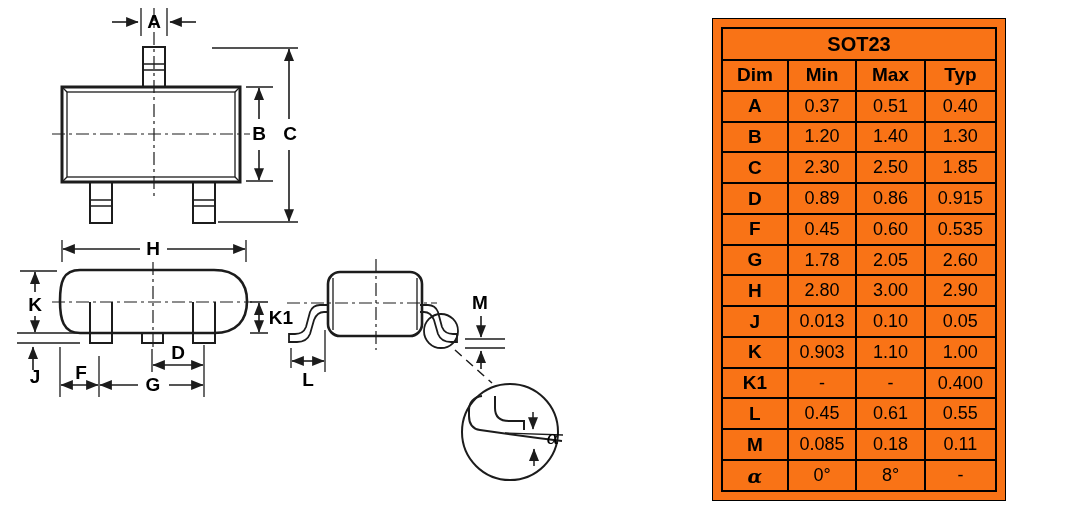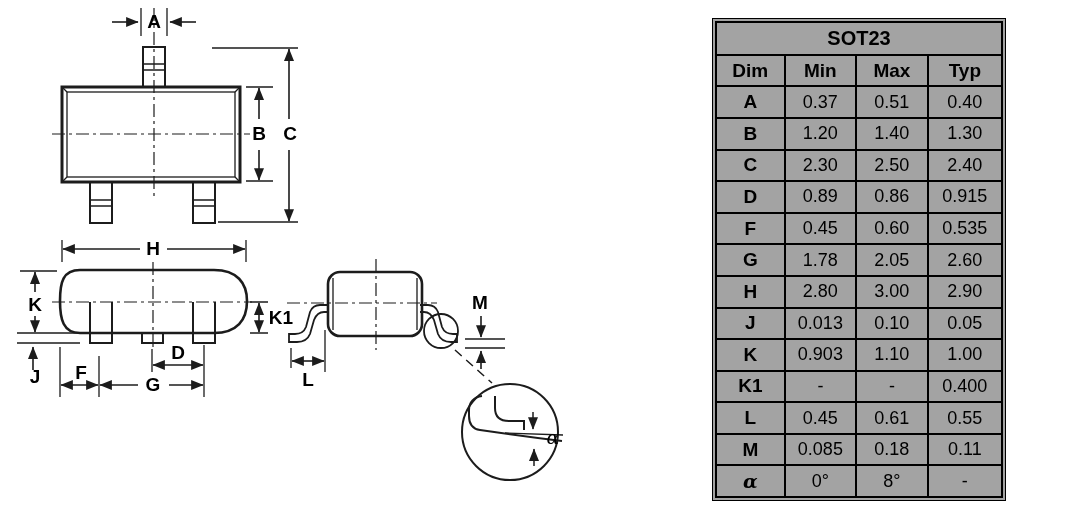--- a/index.html
+++ b/index.html
@@ -4,21 +4,21 @@
 <style>
   html,body{margin:0;padding:0;background:#ffffff;}
   #stage{position:relative;width:1071px;height:520px;background:#fff;overflow:hidden;
          font-family:"Liberation Sans",sans-serif;}
   
   #drawing{position:absolute;left:0;top:0;}
   .dim-label{font:bold 19px "Liberation Sans",sans-serif;fill:#000;text-anchor:middle;}
   .greek-label{font:italic 19px "DejaVu Serif",serif;fill:#000;text-anchor:middle;}
   
   .tbl-outer{position:absolute;left:712px;top:18px;width:294px;height:483px;
-             border:1px solid #000;padding:2px;box-sizing:border-box;background:#a3a3a3;}
+             border:1px solid #000;padding:8px;box-sizing:border-box;background:#f97316;}
   table.dims{width:100%;height:100%;border-collapse:collapse;border:2px solid #000;table-layout:fixed;}
   table.dims td,table.dims th{border:2px solid #000;text-align:center;vertical-align:middle;
              padding:0;color:#000;}
   .t-title{font:bold 20px "Liberation Sans",sans-serif;}
   .t-colhead{font:bold 19px "Liberation Sans",sans-serif;margin-left:24px;}
   .t-dim{font:bold 19px "Liberation Sans",sans-serif;}
   .t-val{font:400 18px "Liberation Sans",sans-serif;}
   .t-foot{font:bold 19px "Liberation Sans",sans-serif;}
   .greek{font-family:"DejaVu Serif",serif;font-style:italic;font-weight:600;font-size:19px;}
   col.c-dim{width:24%;} col.c-min{width:25%;} col.c-max{width:25%;} col.c-typ{width:26%;}
@@ -162,21 +162,21 @@
         <tr>
           <td class="t-dim">B</td>
           <td class="t-val">1.20</td>
           <td class="t-val">1.40</td>
           <td class="t-val">1.30</td>
         </tr>
         <tr>
           <td class="t-dim">C</td>
           <td class="t-val">2.30</td>
           <td class="t-val">2.50</td>
-          <td class="t-val">2.40</td>
+          <td class="t-val">1.85</td>
         </tr>
         <tr>
           <td class="t-dim">D</td>
           <td class="t-val">0.89</td>
           <td class="t-val">0.86</td>
           <td class="t-val">0.915</td>
         </tr>
         <tr>
           <td class="t-dim">F</td>
           <td class="t-val">0.45</td>

